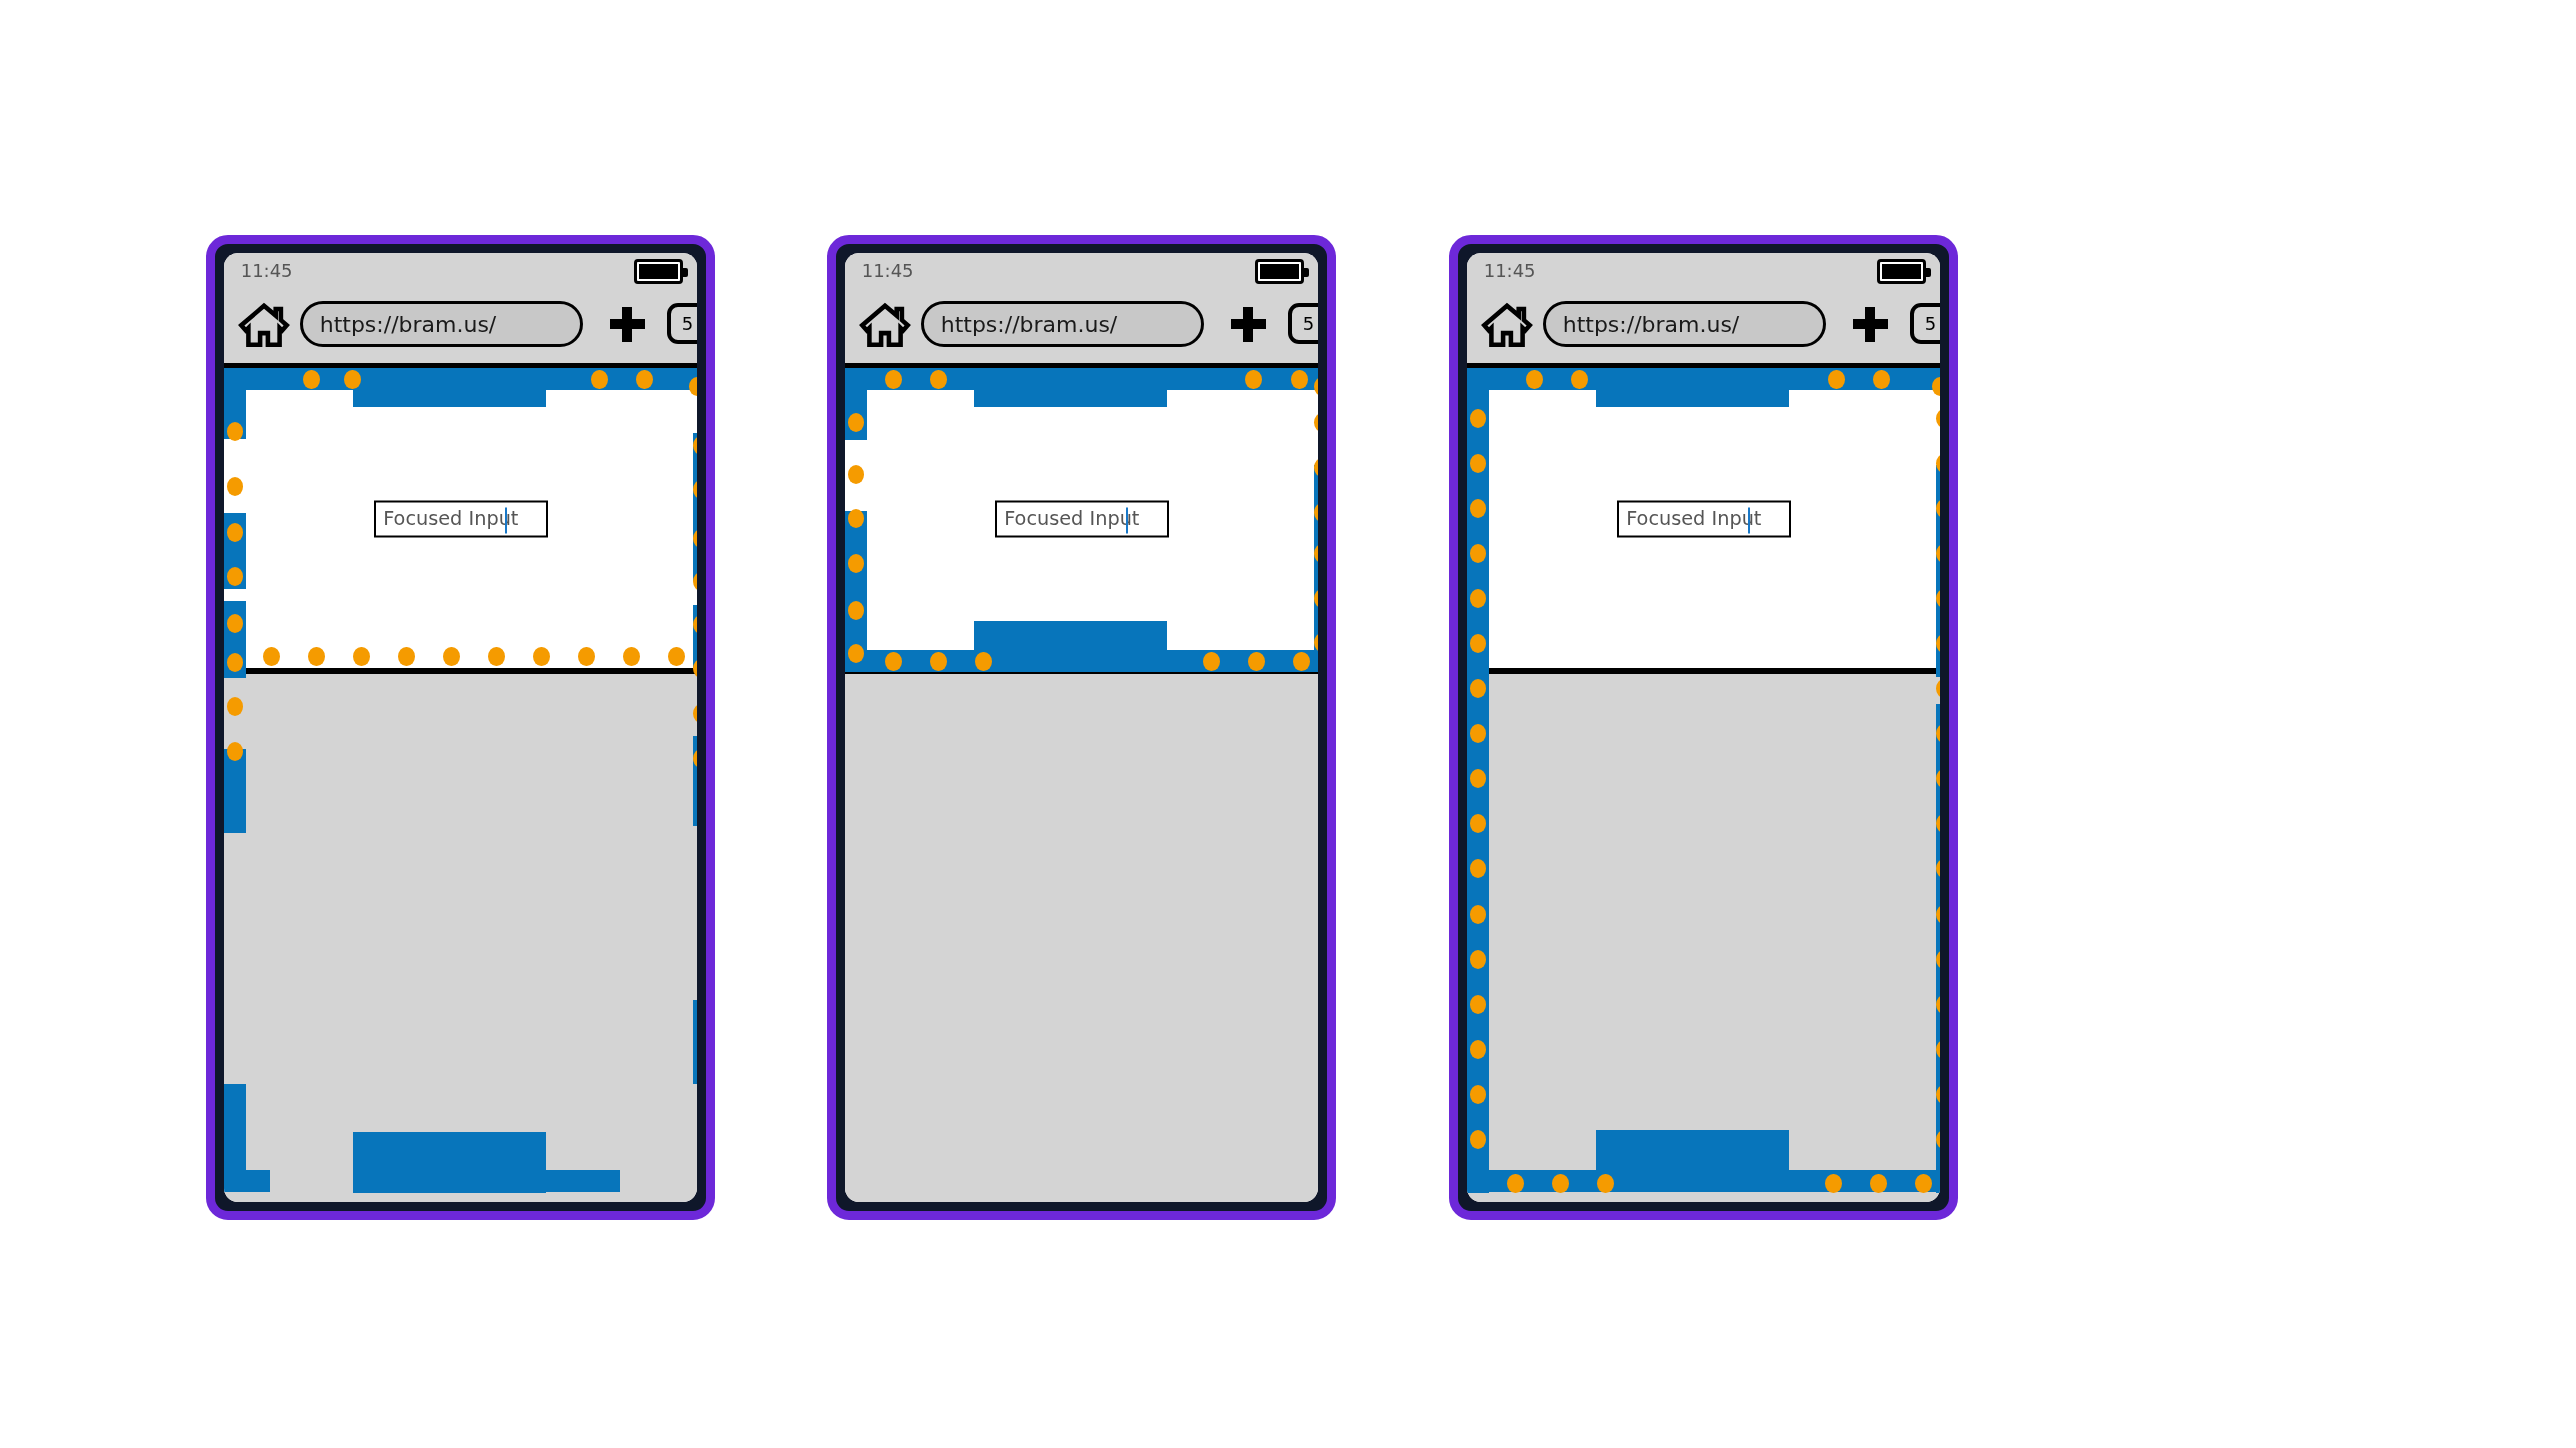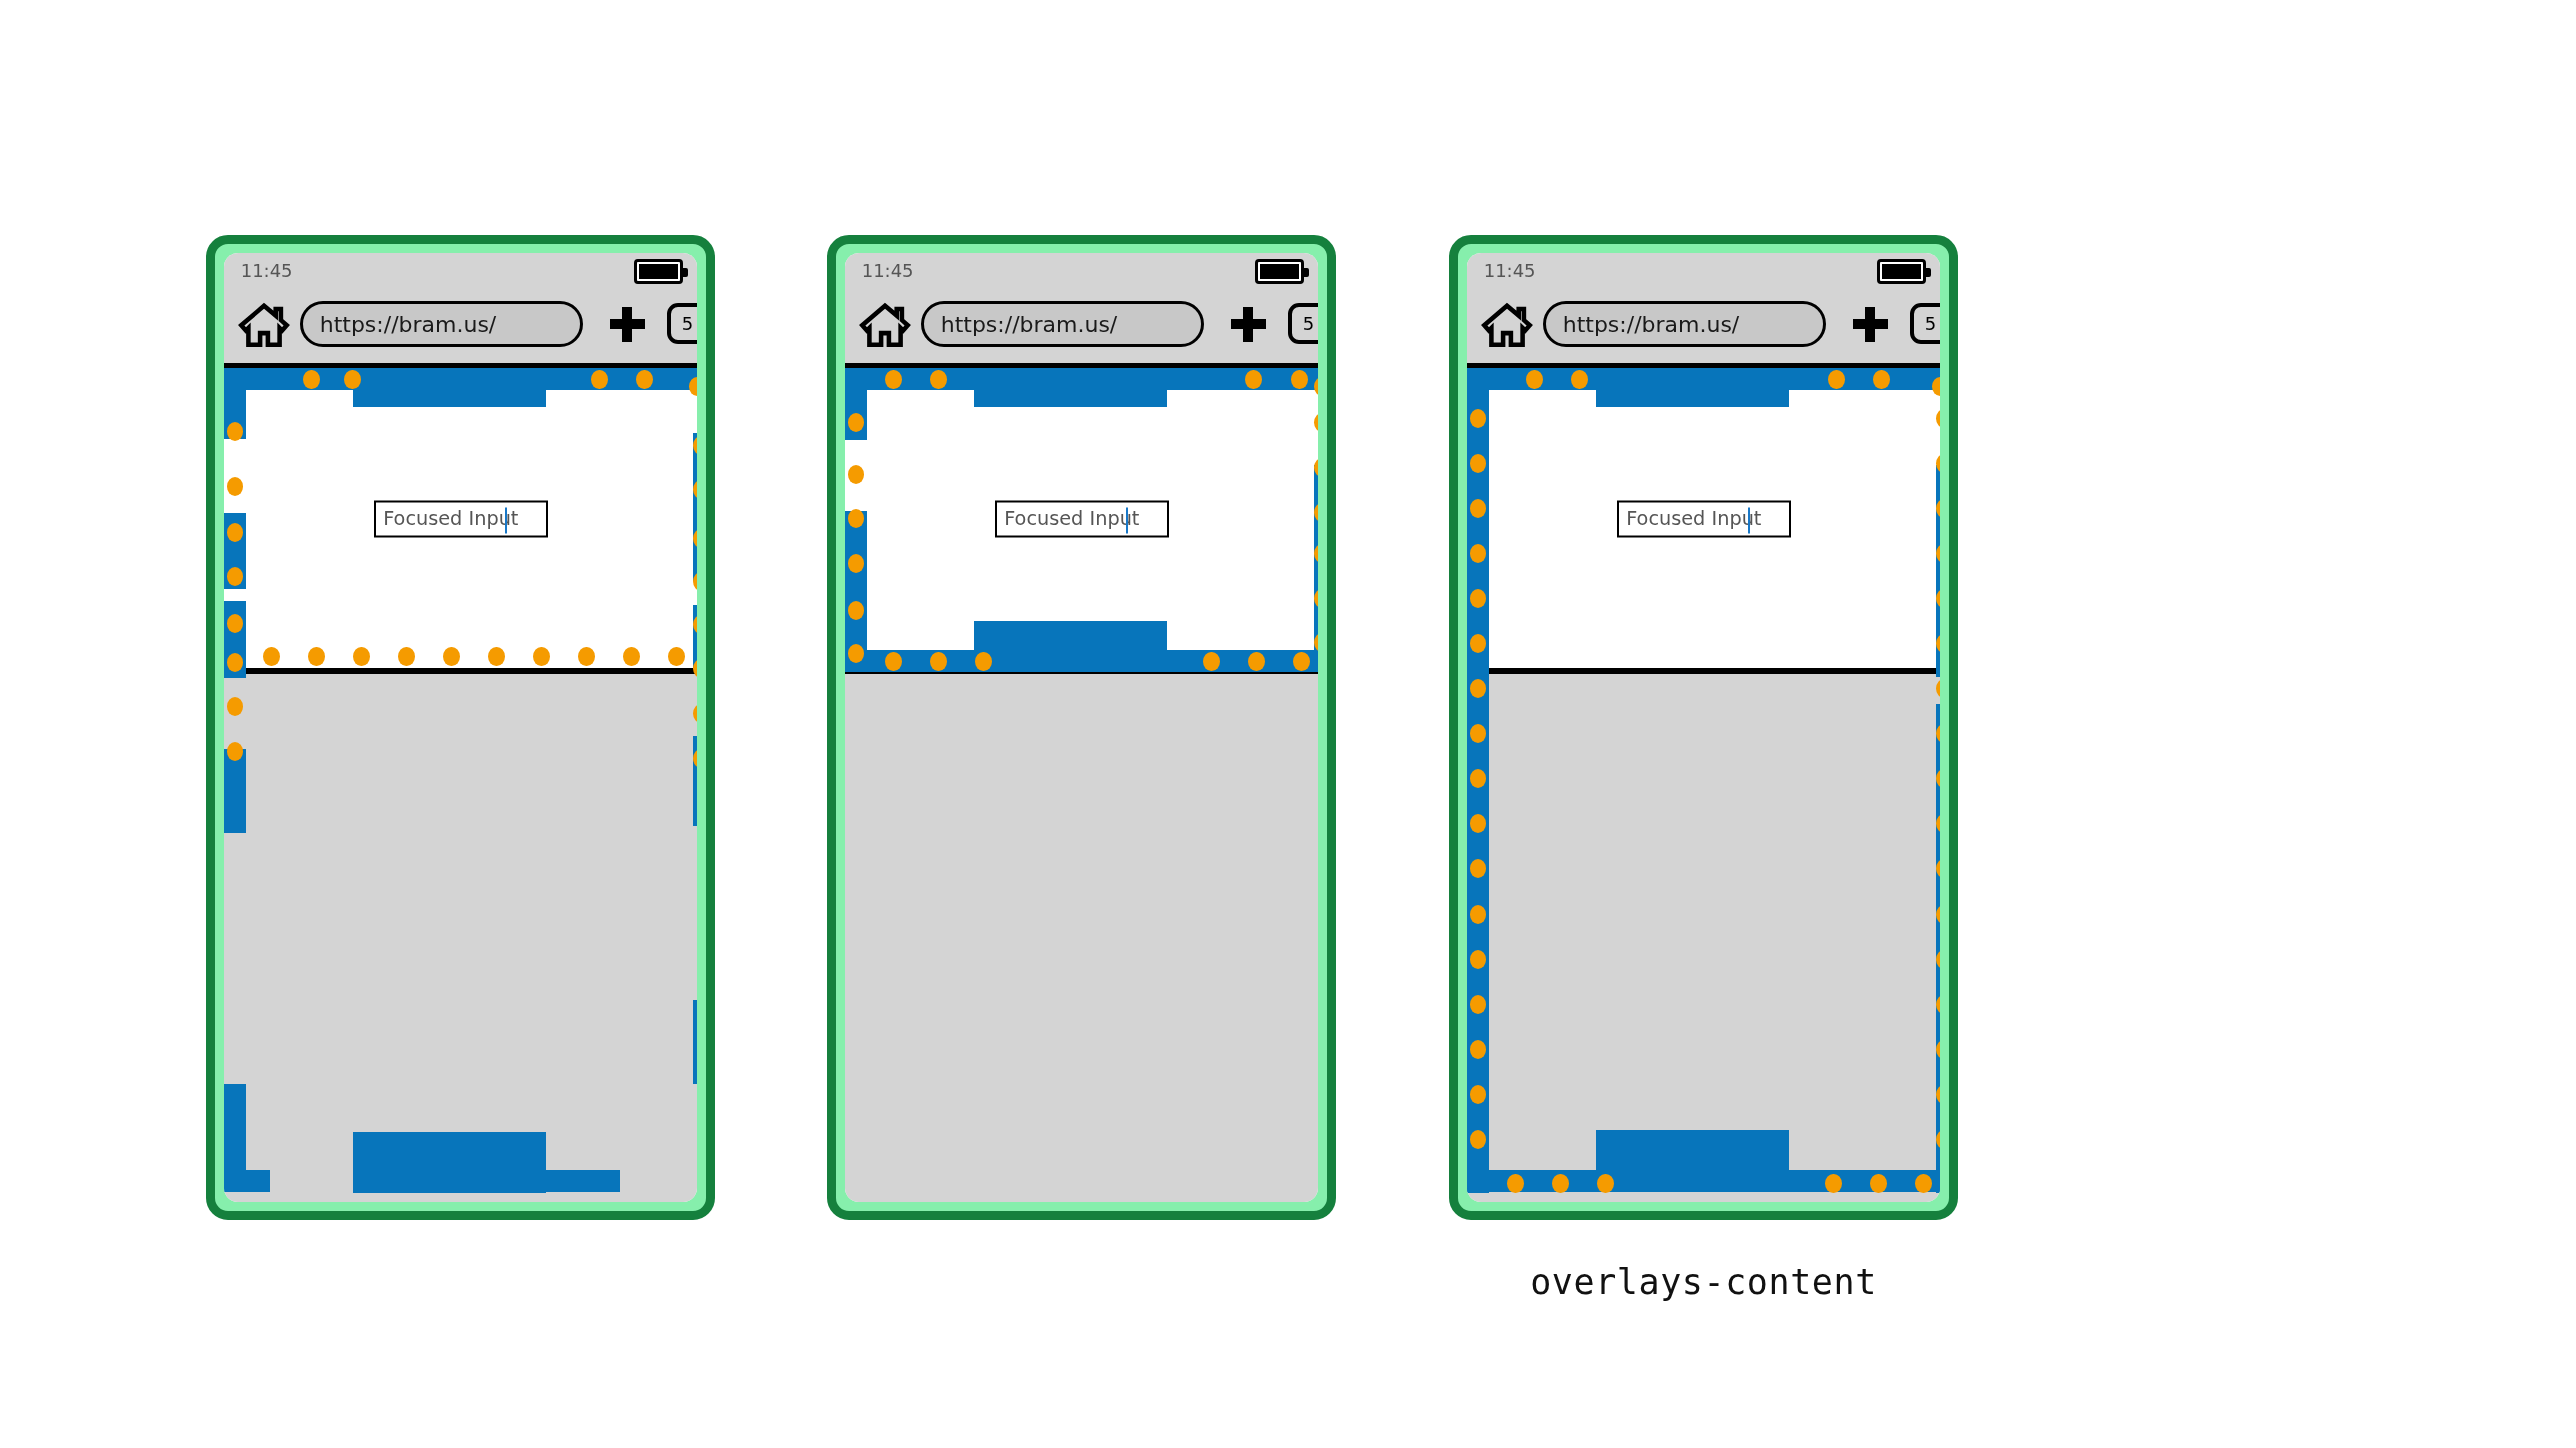--- a/index.html
+++ b/index.html
@@ -7,22 +7,22 @@
     width:2576px;height:1449px;background:#ffffff;
     font-family:"Liberation Sans", sans-serif;
     overflow:hidden;position:relative;
   }
   .stage{position:absolute;left:0;top:0;width:2576px;height:1449px;}
 
   
   .phone{position:absolute;top:235px;width:509px;height:985px;}
   .phone-frame{
     position:absolute;left:0;top:0;width:100%;height:100%;
-    border:9px solid #15803d;border-radius:22px;
-    background:#86efac;box-sizing:border-box;overflow:hidden;
+    border:9px solid #6d28d9;border-radius:22px;
+    background:#0f172a;box-sizing:border-box;overflow:hidden;
   }
   .screen{position:absolute;left:9px;top:9px;right:9px;bottom:9px;
     border-radius:14px;overflow:hidden;background:#ffffff;}
 
   
   .chrome{position:absolute;left:0;top:0;width:100%;height:115px;
     background:#d4d4d4;box-sizing:border-box;border-bottom:5.8px solid #000;}
   .statusline{position:absolute;left:0;top:0;width:100%;height:36px;}
   .clock{position:absolute;left:16.7px;top:7px;font-size:18px;color:#555;
     font-family:"DejaVu Sans", sans-serif;letter-spacing:0px;}
@@ -336,16 +336,15 @@
           <div class="dot" style="left:85px;top:921px;"></div>
           <div class="dot" style="left:130px;top:921px;"></div>
           <div class="dot" style="left:358px;top:921px;"></div>
           <div class="dot" style="left:403px;top:921px;"></div>
           <div class="dot" style="left:448px;top:921px;"></div>
         </div>
 
       </div>
     </div>
   </div>
-  <div class="caption" style="left:1449px;">overlays-content</div>
 
 </div>
 
 
 </body></html>

